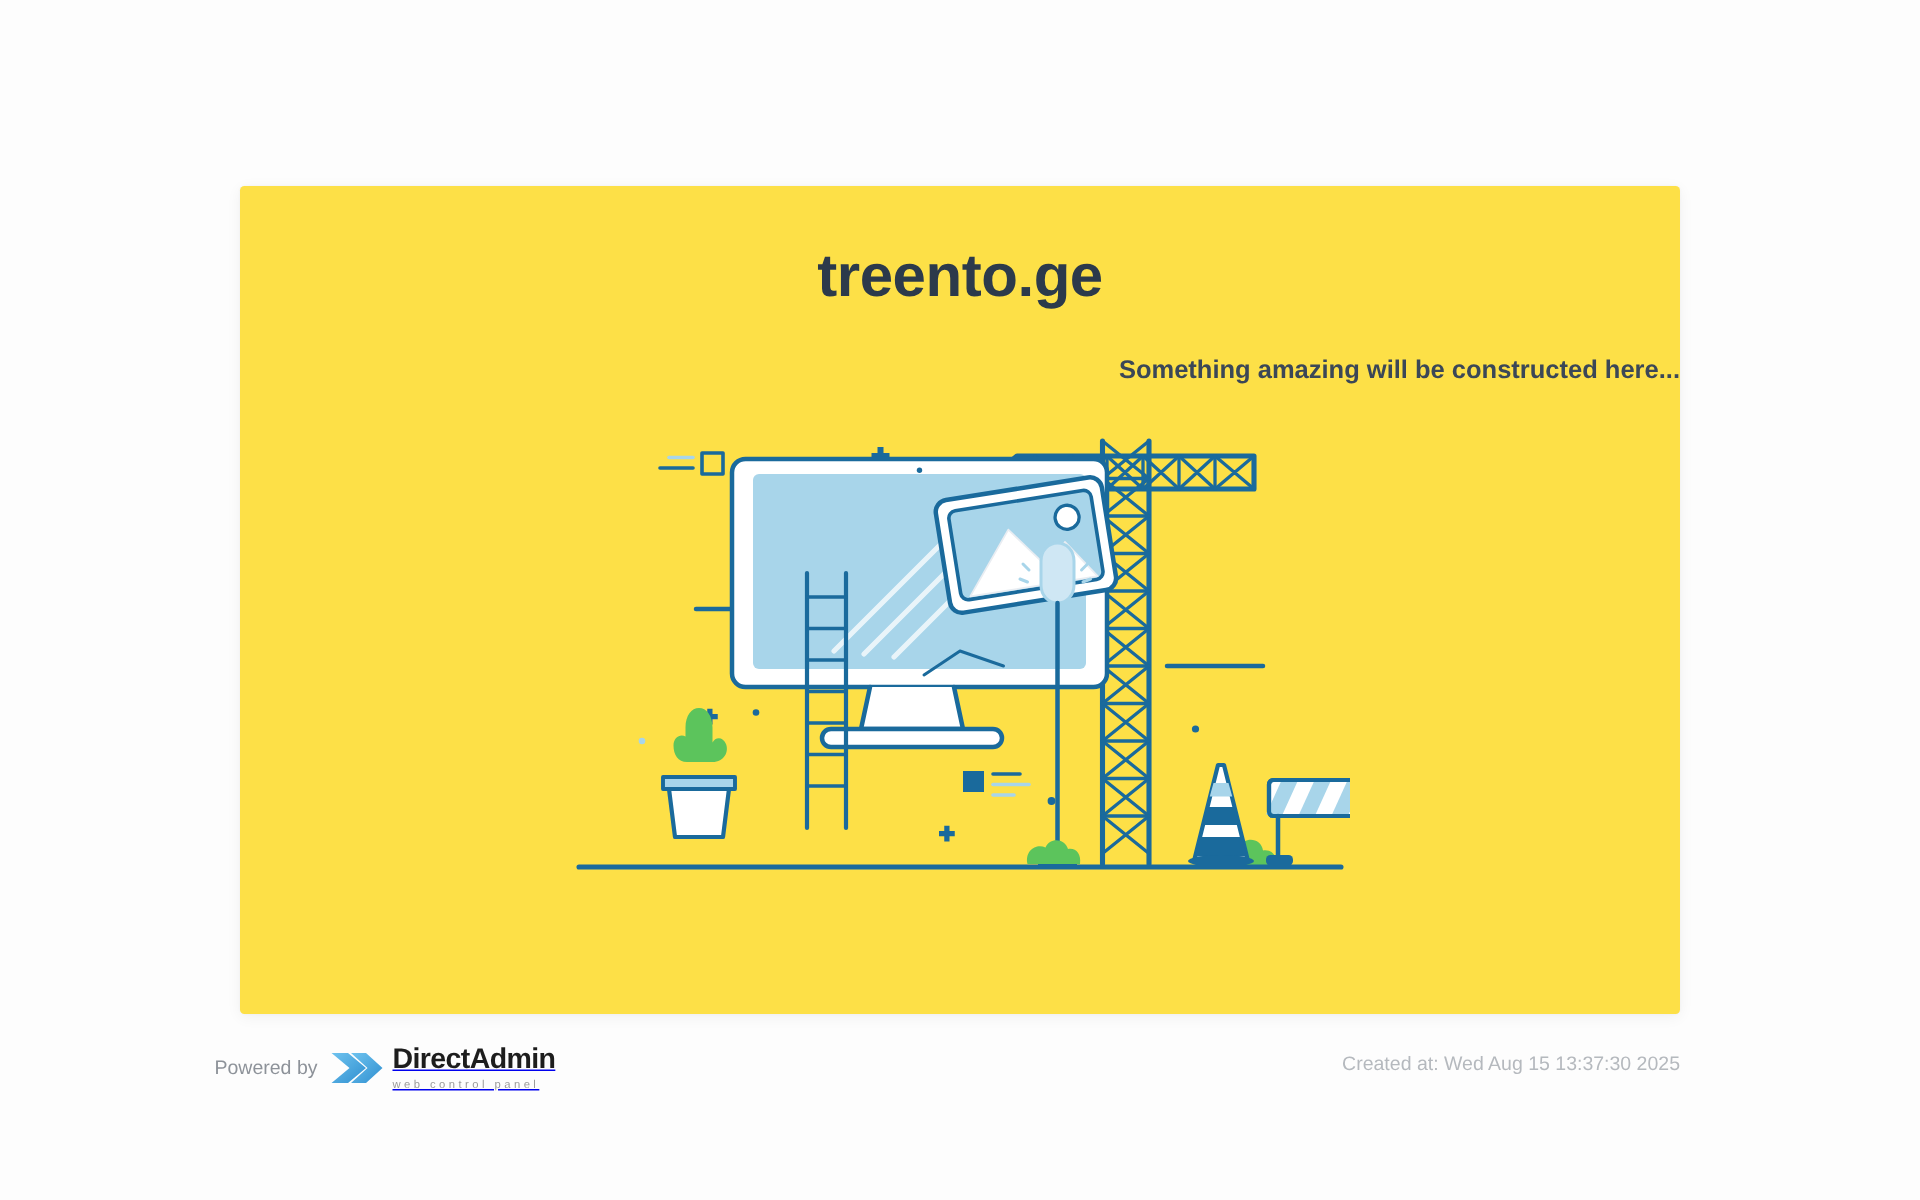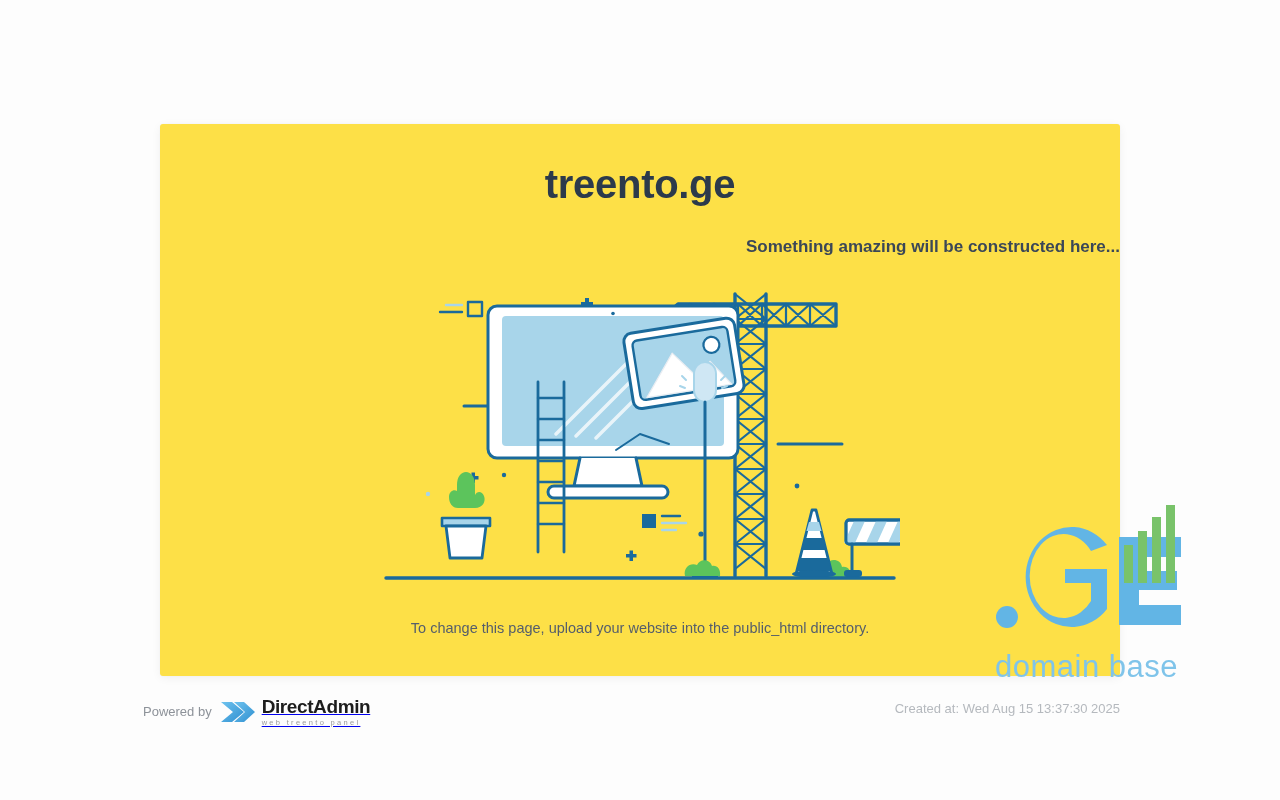--- a/index.html
+++ b/index.html
@@ -277,60 +277,38 @@
           <line x1="472" y1="280" x2="472" y2="308" stroke-width="3"></line>
           <line x1="546" y1="280" x2="546" y2="308" stroke-width="3"></line>
           <rect x="464" y="306" width="18" height="7" rx="3" fill="#1a6a9c" stroke="none"></rect>
           <rect x="538" y="306" width="18" height="7" rx="3" fill="#1a6a9c" stroke="none"></rect>
 
           <line x1="6" y1="314" x2="514" y2="314" stroke-width="3.4"></line>
         </g>
       </svg>
     </div>
 
-    <div id="footnote">To change this page, upload your website into the public_html directory.</div>
   </div>
 
-  <div id="ge-logo">
-    <svg id="ge-mark" viewBox="0 0 200 140" xmlns="http://www.w3.org/2000/svg">
-
-      <circle cx="12" cy="112" r="11" fill="#62b5e5"></circle>
-
-      <path d="M96,46 A34,42 0 1 0 96,96 L96,78 L70,78 L70,64 L112,64 L112,104
-               A46,50 0 1 1 112,40 Z" fill="#62b5e5"></path>
-
-      <path d="M124,32 h62 v20 h-42 v14 h38 v19 h-38 v15 h42 v20 h-62 z" fill="#62b5e5"></path>
-
-      <g fill="#79c36a">
-        <rect x="129" y="40" width="9" height="38"></rect>
-        <rect x="143" y="26" width="9" height="52"></rect>
-        <rect x="157" y="12" width="9" height="66"></rect>
-        <rect x="171" y="0" width="9" height="78"></rect>
-      </g>
-
-      <path d="M124,82 L186,22 L186,52 h-42 v30 z" fill="#62b5e5" opacity="0"></path>
-    </svg>
-    <div id="ge-tagline">domain base</div>
-  </div>
 
   <div id="powered">
     <span id="powered-label">Powered by</span>
     <a class="da-logo" href="#">
       <svg class="da-chevrons" viewBox="0 0 36 26" xmlns="http://www.w3.org/2000/svg">
         <defs>
           <linearGradient id="chevGrad" x1="0" y1="0" x2="1" y2="1">
             <stop offset="0%" stop-color="#6fc3ef"></stop>
             <stop offset="100%" stop-color="#2f8fd0"></stop>
           </linearGradient>
         </defs>
         <path d="M1,3 L12,3 L24,13 L12,23 L1,23 L13,13 Z" fill="url(#chevGrad)"></path>
         <path d="M14,3 L24,3 L35,13 L24,23 L14,23 L25,13 Z" fill="url(#chevGrad)"></path>
       </svg>
       <span class="da-words">
         <span class="da-name">DirectAdmin</span>
-        <span class="da-sub">web treento panel</span>
+        <span class="da-sub">web control panel</span>
       </span>
     </a>
   </div>
 
   <div id="created">Created at: Wed Aug 15 13:37:30 2025</div>
 
 </div>
 
 </body></html>

